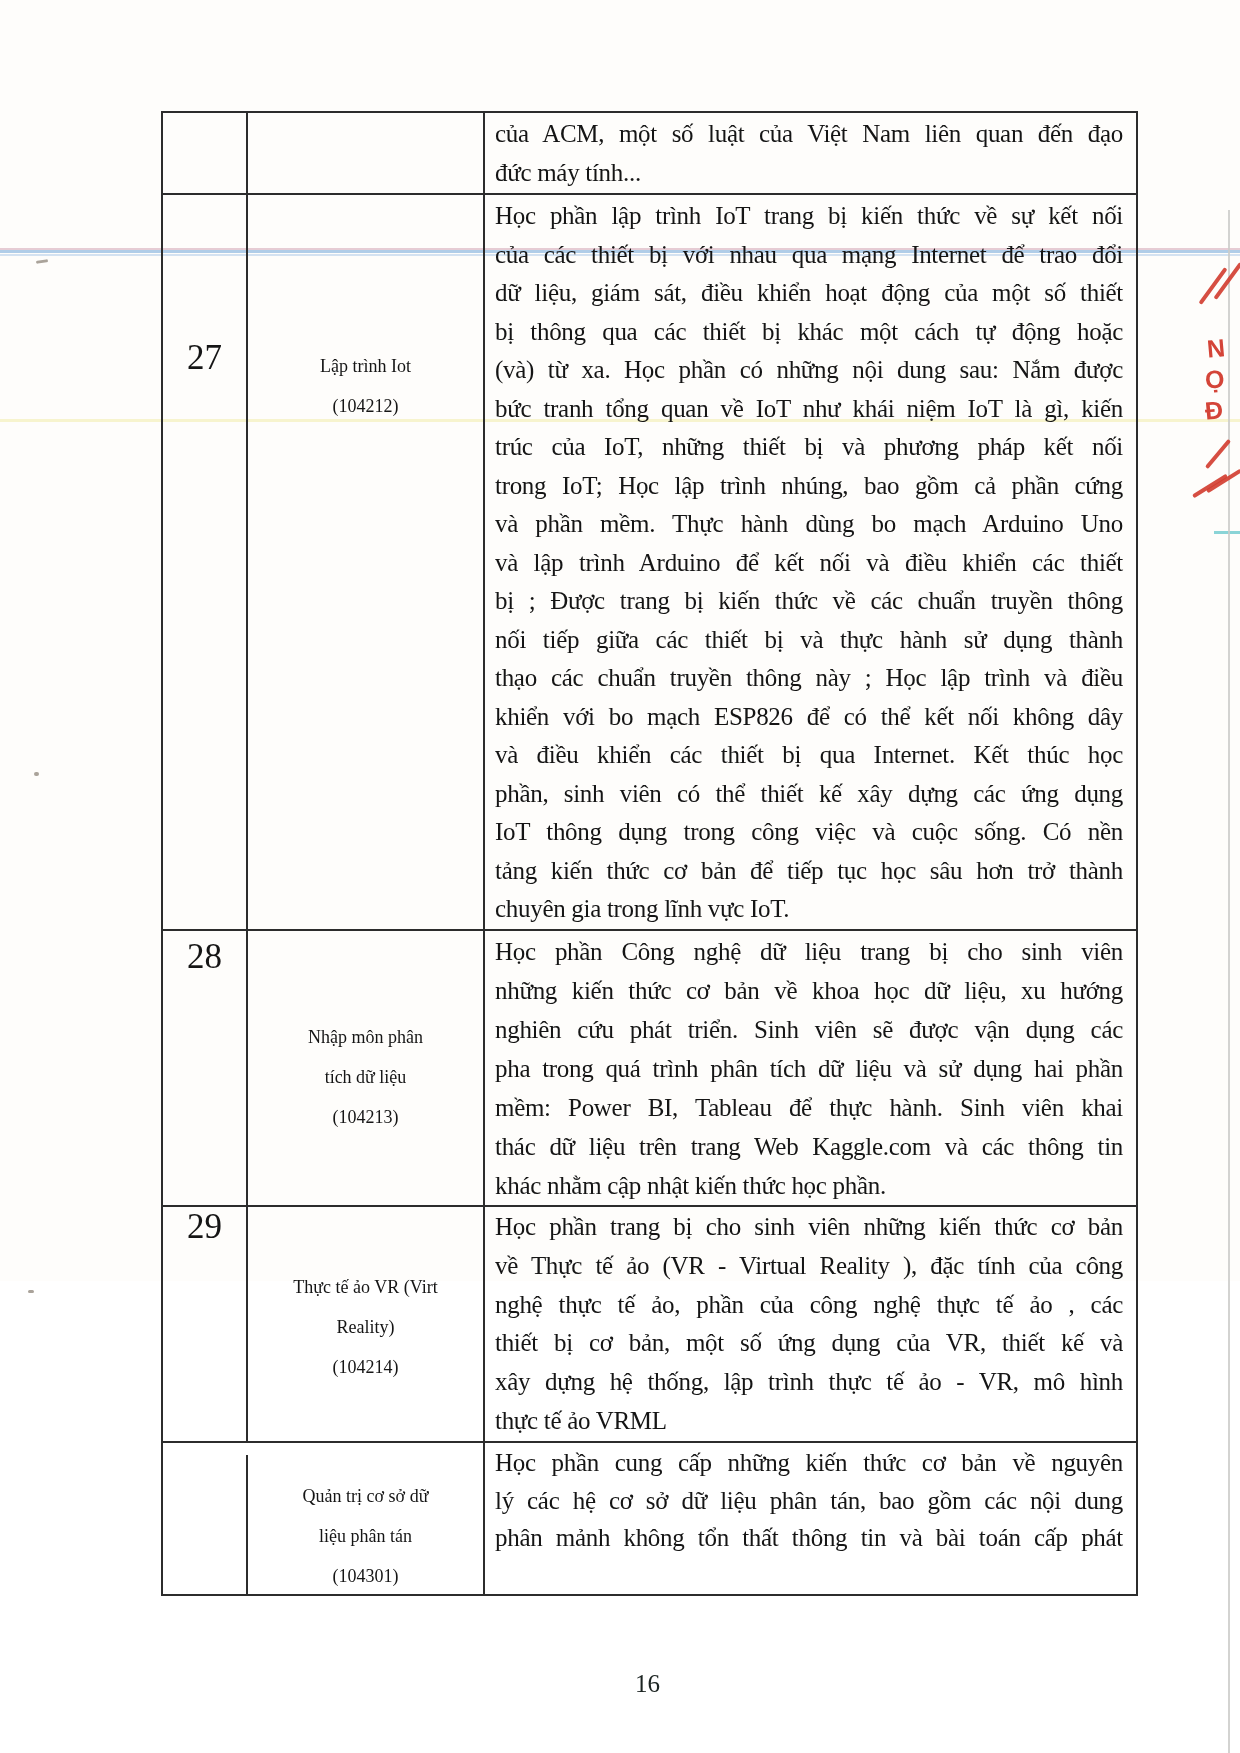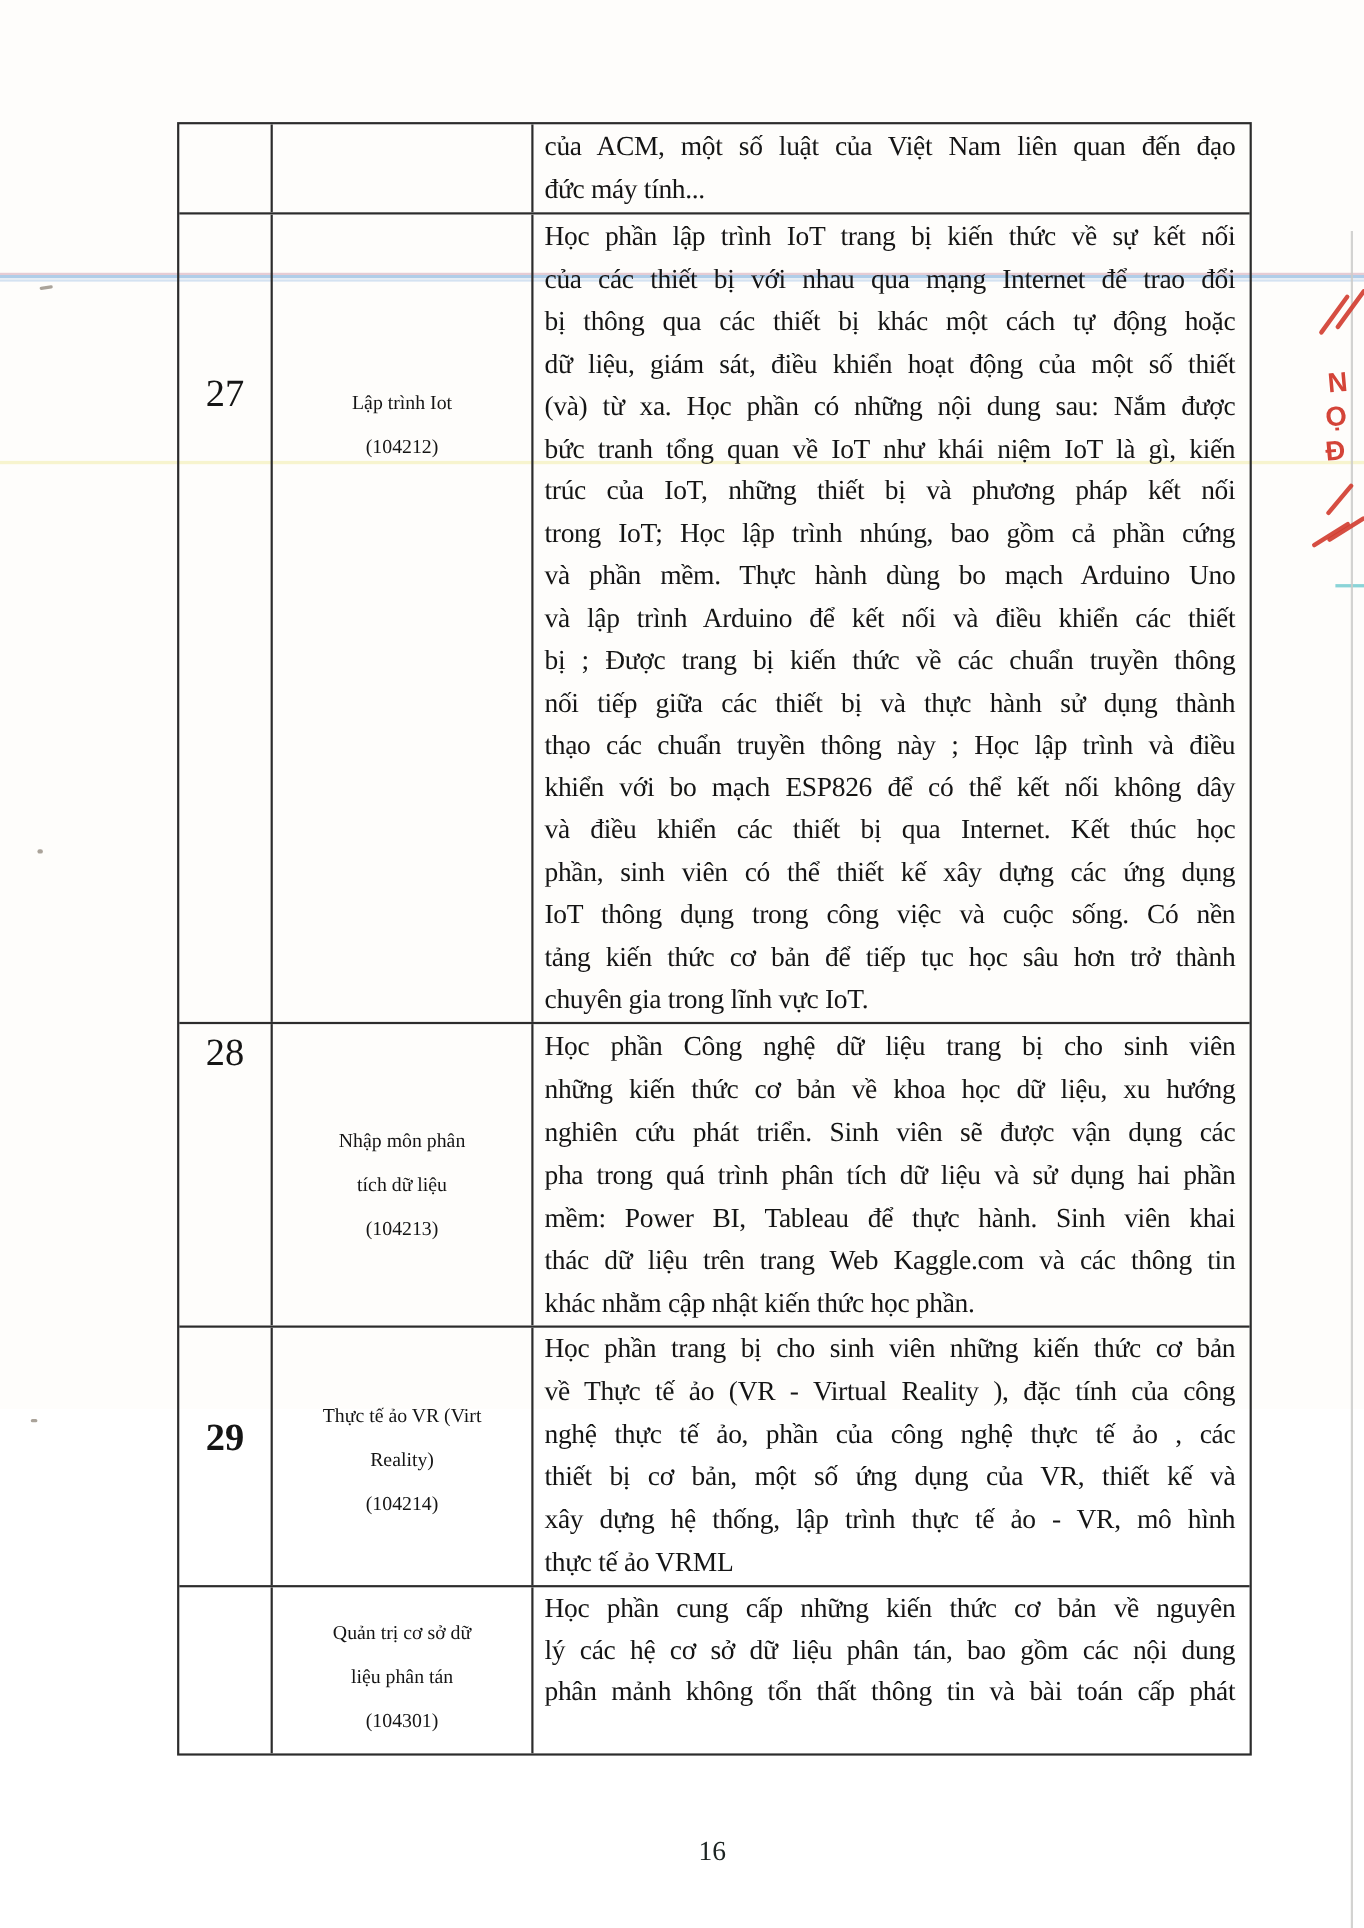--- a/index.html
+++ b/index.html
@@ -41,25 +41,25 @@
   
   .r0 .desc-line{line-height:39px;}
   .r1 .desc-line{line-height:38.5px;}
   .r1 .c-desc{padding-top:2px;}
   .r2 .desc-line{line-height:39px;}
   .r3 .desc-line{line-height:38.8px;}
   .r4 .desc-line{line-height:37.5px;}
   
   .r1 .c-no{padding-top:143px;}
   .r2 .c-no{padding-top:6px;}
-  .r3 .c-no{padding-top:80px;font-weight:bold;}
+  .r3 .c-no{}
   .r1 .c-course{padding-top:151px;}
   .r2 .c-course{padding-top:86px;}
   .r3 .c-course{padding-top:60px;}
-  .r4 .c-course{padding-top:21px;}
+  .r4 .c-course{padding-top:21px;margin-top:12px;}
   
   .page-number{
     position:absolute;left:161px;top:1670px;width:973px;
     text-align:center;font-size:25px;color:#1c2422;
   }
   
   .artifact{position:absolute;pointer-events:none;}
   .scanline-pink{left:0;top:248px;width:1240px;height:2px;background:#e2c3cd;opacity:.85;}
   .scanline-blue{left:0;top:250px;width:1240px;height:3px;background:#a7c8e6;opacity:.9;}
   .scanline-blue2{left:0;top:254px;width:1240px;height:2px;background:#c9dbef;opacity:.8;}
@@ -115,22 +115,22 @@
 
     <div class="trow r1">
       <div class="cell c-no">27</div>
       <div class="cell c-course">
           <div class="course-line">Lập trình Iot</div>
           <div class="course-line">(104212)</div>
         </div>
       <div class="cell c-desc">
           <div class="desc-line just">Học phần lập trình IoT trang bị kiến thức về sự kết nối</div>
           <div class="desc-line just">của các thiết bị với nhau qua mạng Internet để trao đổi</div>
+          <div class="desc-line just">dữ liệu, giám sát, điều khiển hoạt động của một số thiết</div>
           <div class="desc-line just">bị thông qua các thiết bị khác một cách tự động hoặc</div>
-          <div class="desc-line just">dữ liệu, giám sát, điều khiển hoạt động của một số thiết</div>
           <div class="desc-line just">(và) từ xa. Học phần có những nội dung sau: Nắm được</div>
           <div class="desc-line just">bức tranh tổng quan về IoT như khái niệm IoT là gì, kiến</div>
           <div class="desc-line just">trúc của IoT, những thiết bị và phương pháp kết nối</div>
           <div class="desc-line just">trong IoT; Học lập trình nhúng, bao gồm cả phần cứng</div>
           <div class="desc-line just">và phần mềm. Thực hành dùng bo mạch Arduino Uno</div>
           <div class="desc-line just">và lập trình Arduino để kết nối và điều khiển các thiết</div>
           <div class="desc-line just">bị ; Được trang bị kiến thức về các chuẩn truyền thông</div>
           <div class="desc-line just">nối tiếp giữa các thiết bị và thực hành sử dụng thành</div>
           <div class="desc-line just">thạo các chuẩn truyền thông này ; Học lập trình và điều</div>
           <div class="desc-line just">khiển với bo mạch ESP826 để có thể kết nối không dây</div>

